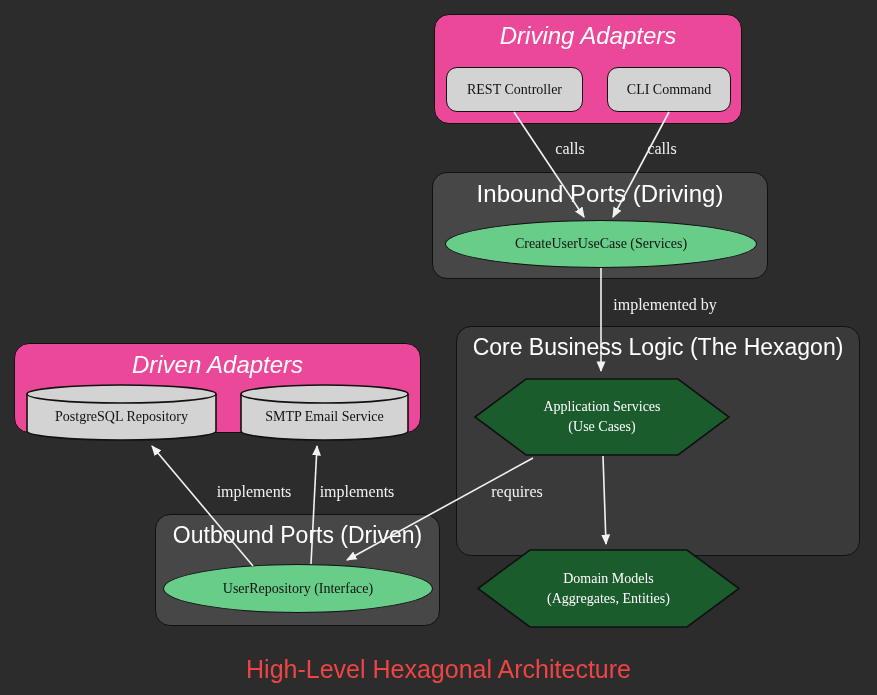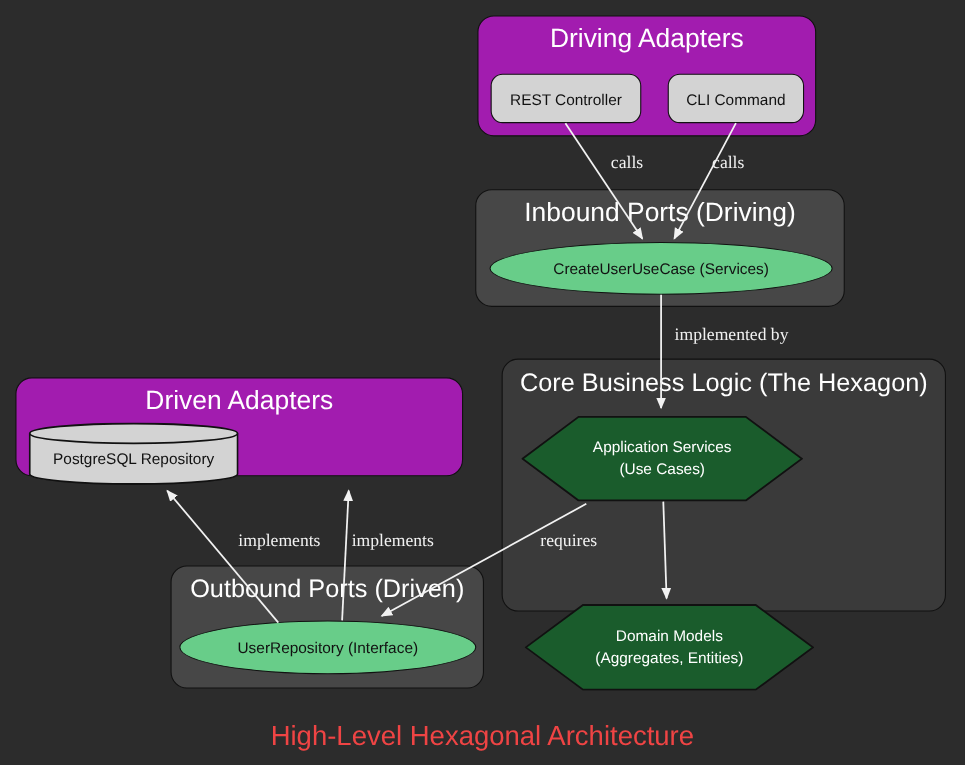--- a/index.html
+++ b/index.html
@@ -1,25 +1,25 @@
 <!DOCTYPE html>
 <html><head>
 <meta charset="utf-8">
 <style>
   html,body{margin:0;padding:0;background:#2c2c2c;width:877px;height:695px;overflow:hidden;}
   .canvas{position:relative;width:877px;height:695px;background:#2c2c2c;
           font-family:"Liberation Sans", sans-serif;}
   .cluster{position:absolute;border:1.6px solid #111;border-radius:15px;box-sizing:border-box;z-index:1;}
-  .cluster-adapters{background:#a21caf;}
+  .cluster-adapters{background:#ec4899;font-style:italic;}
   .cluster-ports{background:#474747;}
   .cluster-core{background:#3a3a3a;}
   .cluster-title{display:block;text-align:center;color:#ffffff;font-size:24px;
                  padding-top:7px;white-space:nowrap;overflow:hidden;}
   .node{position:absolute;box-sizing:border-box;z-index:2;display:flex;align-items:center;
-        justify-content:center;text-align:center;}
+        justify-content:center;text-align:center;font-family:Liberation Serif, serif;}
   .rectnode{background:#d3d3d3;border:1.6px solid #111;border-radius:11px;color:#111;font-size:14px;}
   .ellipsenode{background:#68cd89;border:1.6px solid #111;border-radius:50%;color:#111;font-size:14px;}
   .hexnode{flex-direction:column;color:#ffffff;font-size:14px;line-height:1.4;}
   .hexnode svg, .cylnode svg{position:absolute;left:0;top:0;}
   .hexlabel{position:relative;z-index:1;}
   .cylnode{flex-direction:column;color:#111;font-size:14px;}
   .cyllabel{position:relative;z-index:1;margin-top:8px;}
   .edges{position:absolute;left:0;top:0;z-index:3;pointer-events:none;}
   .edge-label{position:absolute;z-index:4;color:#f2f2f2;font-size:16px;
               font-family:"Liberation Serif", serif;white-space:nowrap;
@@ -85,20 +85,27 @@
   </div>
 
   <div class="node hexnode" style="left:477px;top:549px;width:263px;height:79px;">
     <svg width="263" height="79">
       <polygon points="1,39.5 53,1 210,1 262,39.5 210,78 53,78" stroke="#111" stroke-width="1.6" fill="#1a5c2c"></polygon>
     </svg>
     <span class="hexlabel">Domain Models</span>
     <span class="hexlabel">(Aggregates, Entities)</span>
   </div>
 
+  <div class="node cylnode" style="left:240px;top:384px;width:169px;height:57px;">
+    <svg width="169" height="57">
+      <path d="M1,10 A83.5,9 0 0 1 168,10 L168,47 A83.5,9 0 0 1 1,47 Z" stroke="#111" stroke-width="1.6" fill="#d3d3d3"></path>
+      <path d="M1,10 A83.5,9 0 0 0 168,10" fill="none" stroke="#111" stroke-width="1.6"></path>
+    </svg>
+    <span class="cyllabel">SMTP Email Service</span>
+  </div>
 
   <svg class="edges" width="877" height="695">
     <defs>
       <marker id="arrow" viewBox="0 0 10 10" refX="8.5" refY="5" markerWidth="7" markerHeight="7" orient="auto-start-reverse">
         <path d="M0,1 L9.5,5 L0,9 Z" fill="#f2f2f2"></path>
       </marker>
     </defs>
     <line x1="514" y1="112" x2="584" y2="217" stroke="#f2f2f2" stroke-width="1.6" marker-end="url(#arrow)"></line>
     <line x1="669" y1="112" x2="613" y2="217" stroke="#f2f2f2" stroke-width="1.6" marker-end="url(#arrow)"></line>
     <line x1="601" y1="268" x2="601" y2="371" stroke="#f2f2f2" stroke-width="1.6" marker-end="url(#arrow)"></line>

